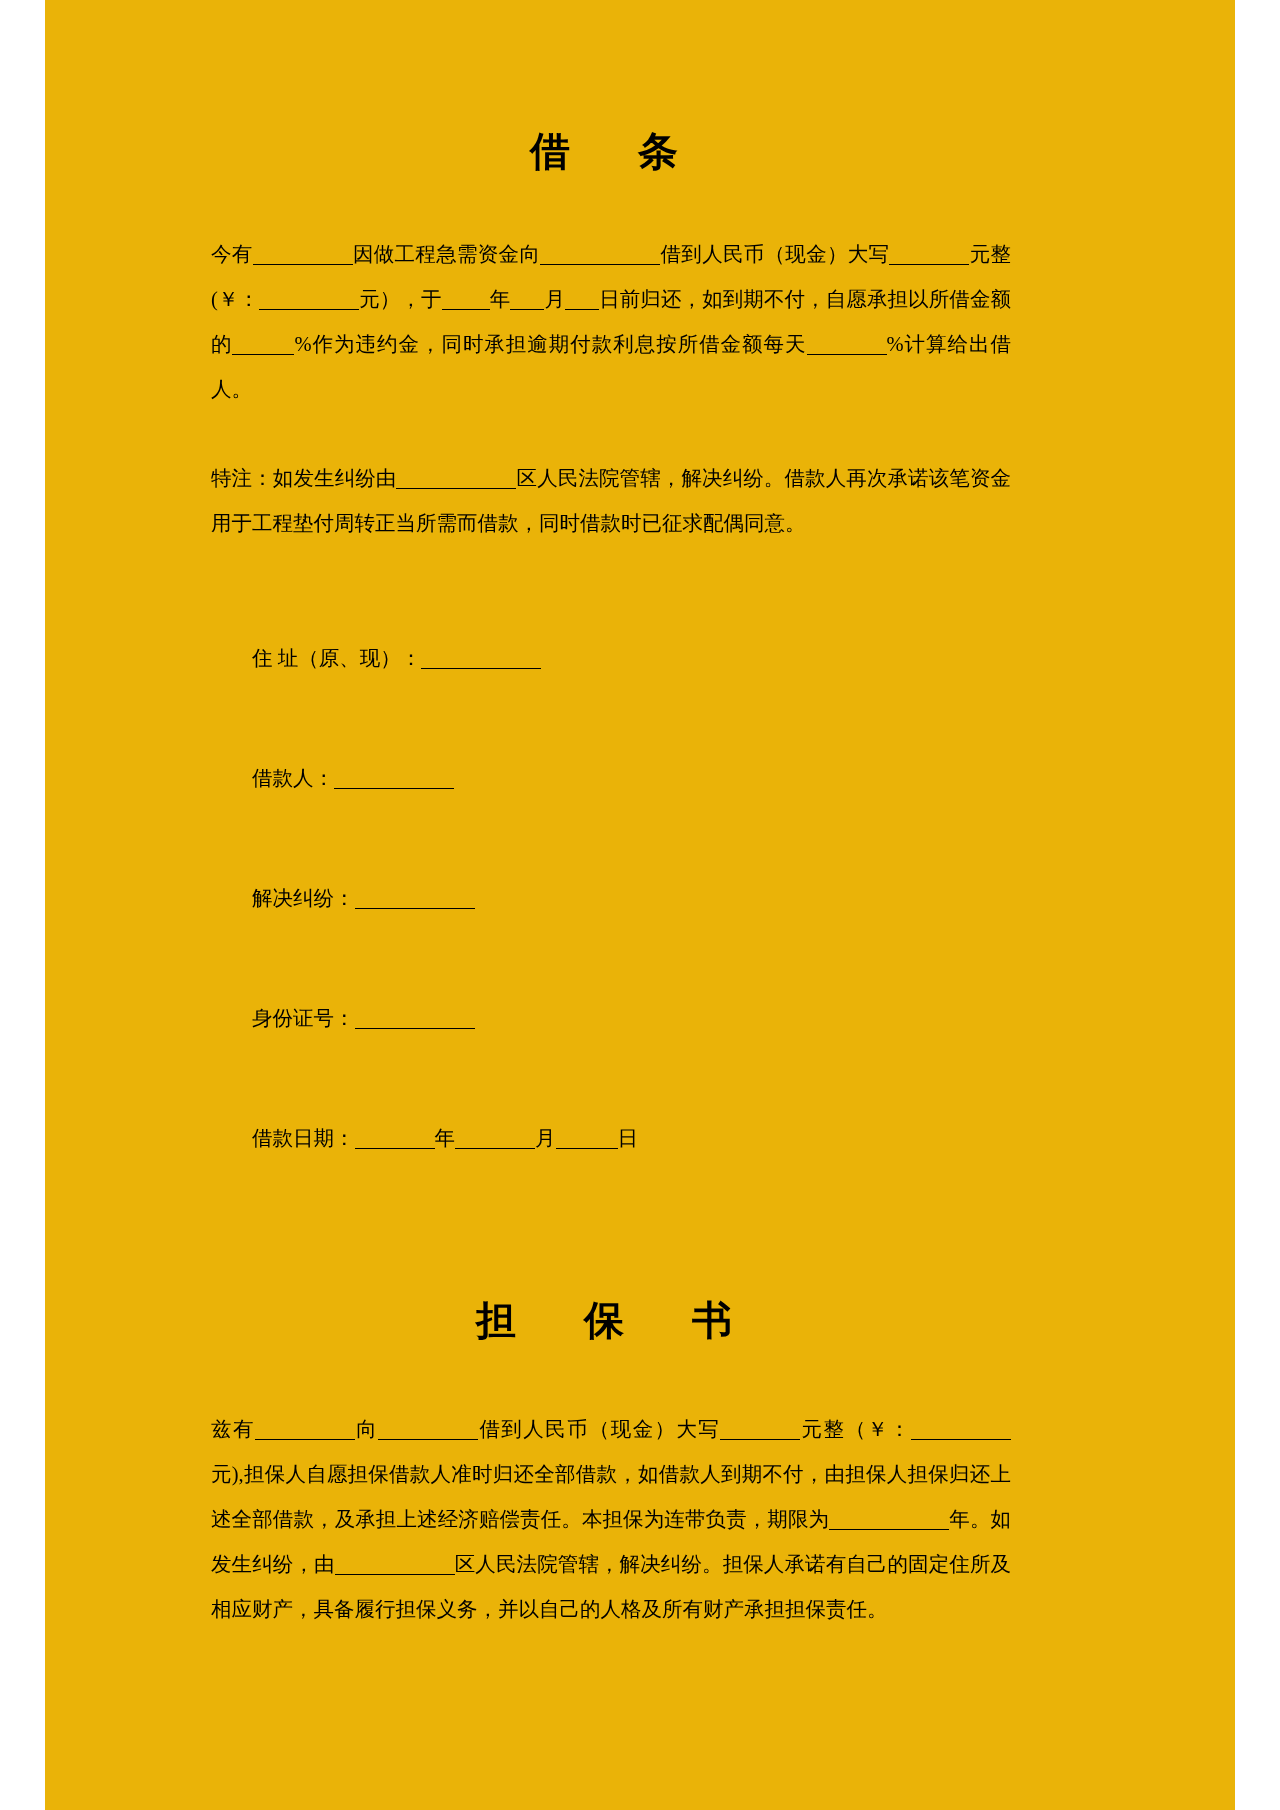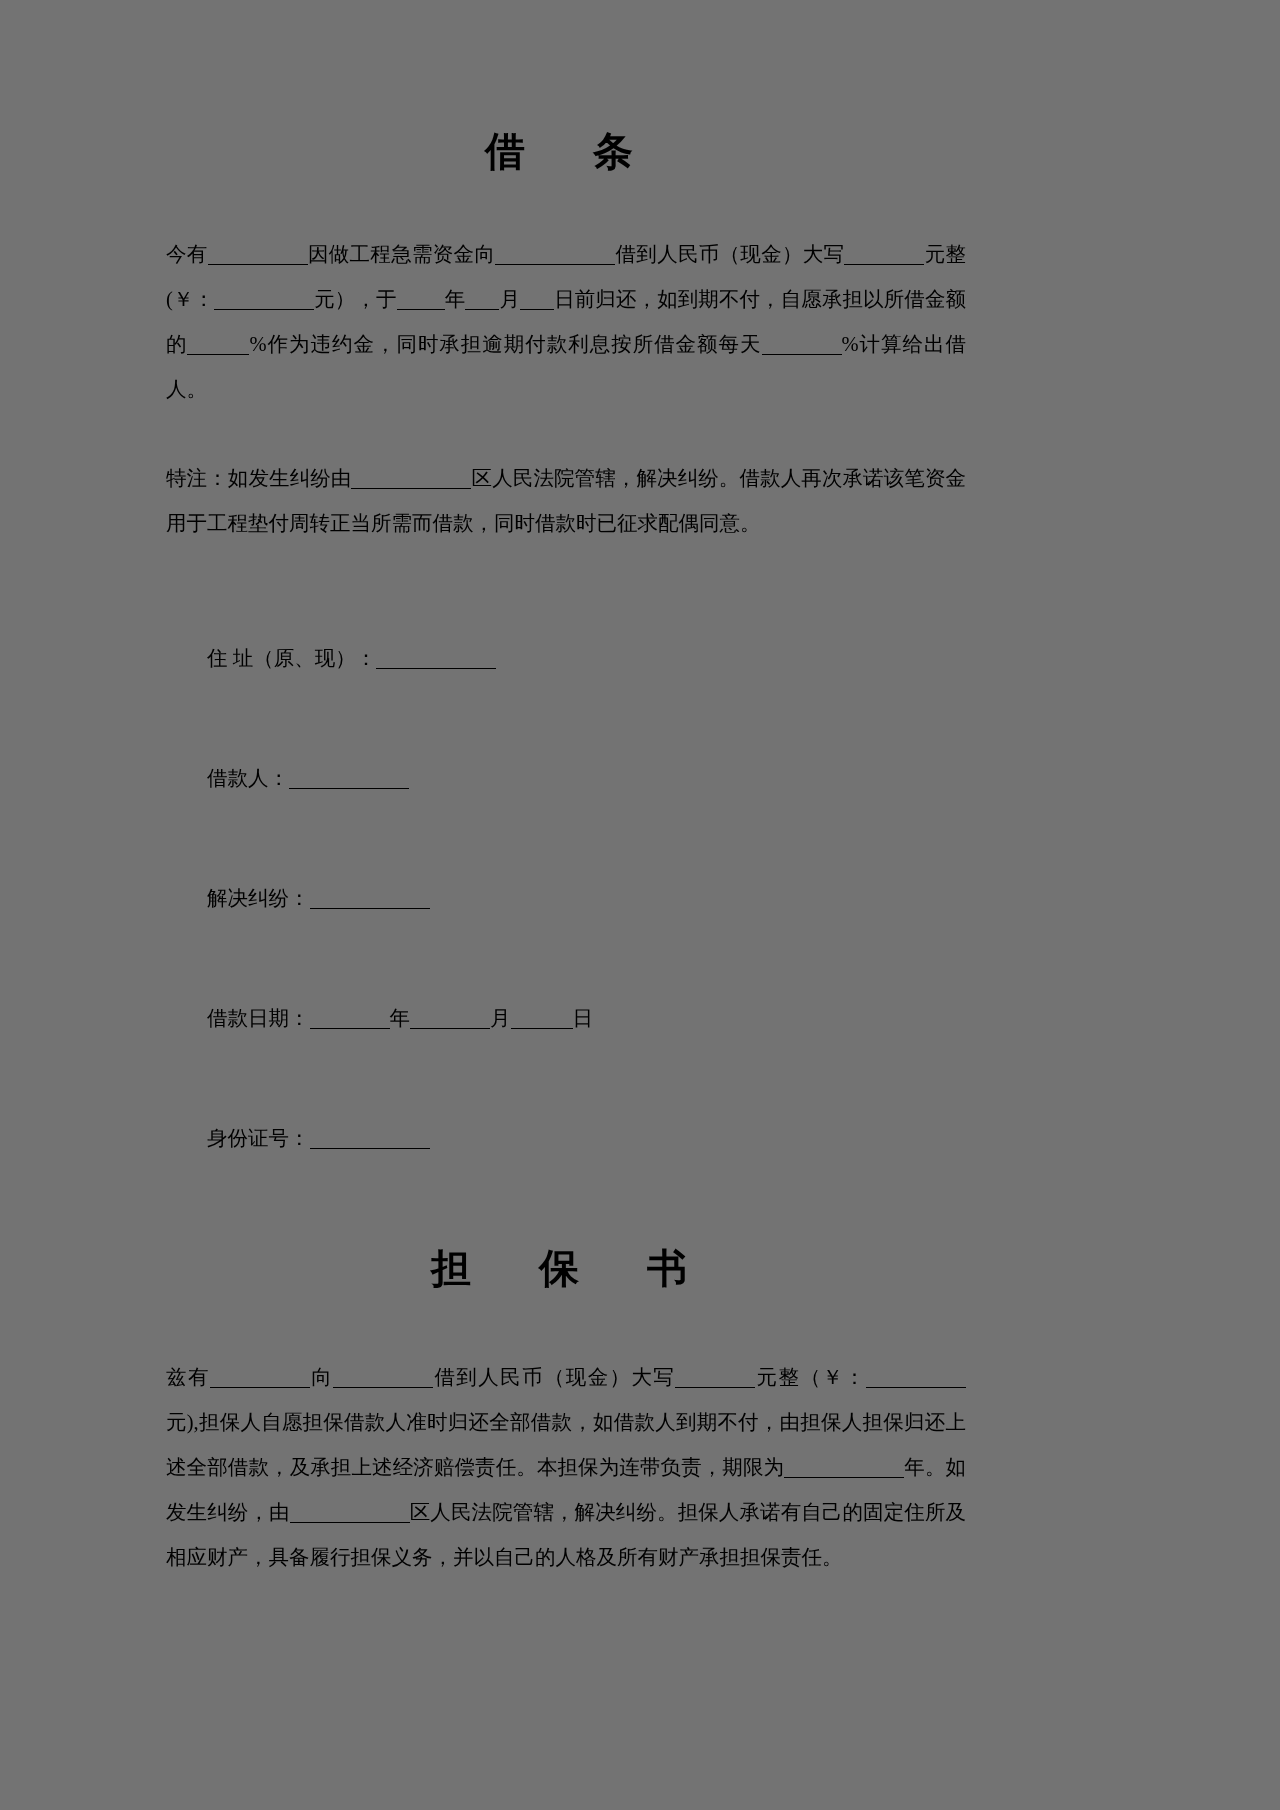--- a/index.html
+++ b/index.html
@@ -6,45 +6,45 @@
     margin: 0;
     padding: 0;
     background: #ffffff;
   }
   body {
     font-family: "Liberation Serif", "DejaVu Serif", serif;
     color: #000000;
   }
   .page {
     position: relative;
-    width: 1280px;
+    width: 1190px;
     height: 1810px;
     margin: 0 auto;
-    background: #737373;
+    background: #eab308;
     box-sizing: border-box;
     overflow: hidden;
   }
   .content {
     position: absolute;
     left: 166px;
     top: 0;
     width: 800px;
   }
 
   
   .doc-title {
     text-align: center;
     font-size: 40px;
     font-weight: bold;
     letter-spacing: 0.35em;
     line-height: 1.2;
     font-family: "Liberation Serif", "DejaVu Serif", serif;
   }
   #title-jietiao-wrap { margin-top: 128px; }
-  #title-danbao-wrap  { margin-top: 47px; }
+  #title-danbao-wrap  { margin-top: 99px; }
 
   
   .para {
     font-size: 20.5px;
     line-height: 45px;
     text-align: justify;
     text-justify: inter-ideograph;
     word-break: break-all;
   }
   #clause-jietiao  { margin-top: 56px; font-family: Liberation Serif, serif; }
@@ -92,24 +92,24 @@
       <div class="sign-line">
         <span>住 址（原、现）：</span><span class="blank u-xxl"></span>
       </div>
       <div class="sign-line">
         <span>借款人：</span><span class="blank u-xxl"></span>
       </div>
       <div class="sign-line">
         <span>解决纠纷：</span><span class="blank u-xxl"></span>
       </div>
       <div class="sign-line">
-        <span>借款日期：</span><span class="blank u-l"></span><span>年</span><span class="blank u-l"></span><span>月</span><span class="blank u-m"></span><span>日</span>
+        <span>身份证号：</span><span class="blank u-xxl"></span>
       </div>
       <div class="sign-line">
-        <span>身份证号：</span><span class="blank u-xxl"></span>
+        <span>借款日期：</span><span class="blank u-l"></span><span>年</span><span class="blank u-l"></span><span>月</span><span class="blank u-m"></span><span>日</span>
       </div>
     </div>
 
     <div id="title-danbao-wrap">
       <div class="doc-title">担　保　书</div>
     </div>
 
     <p class="para" id="clause-danbao"><span>兹有</span><span class="blank u-xl"></span><span>向</span><span class="blank u-xl"></span><span>借到人民币（现金）大写</span><span class="blank u-l"></span><span>元整（￥：</span><span class="blank u-xl"></span><span>元),担保人自愿担保借款人准时归还全部借款，如借款人到期不付，由担保人担保归还上述全部借款，及承担上述经济赔偿责任。本担保为连带负责，期限为</span><span class="blank u-xxl"></span><span>年。如发生纠纷，由</span><span class="blank u-xxl"></span><span>区人民法院管辖，解决纠纷。担保人承诺有自己的固定住所及相应财产，具备履行担保义务，并以自己的人格及所有财产承担担保责任。</span></p>
 
     <div class="sign-block" id="sign-guarantor">

